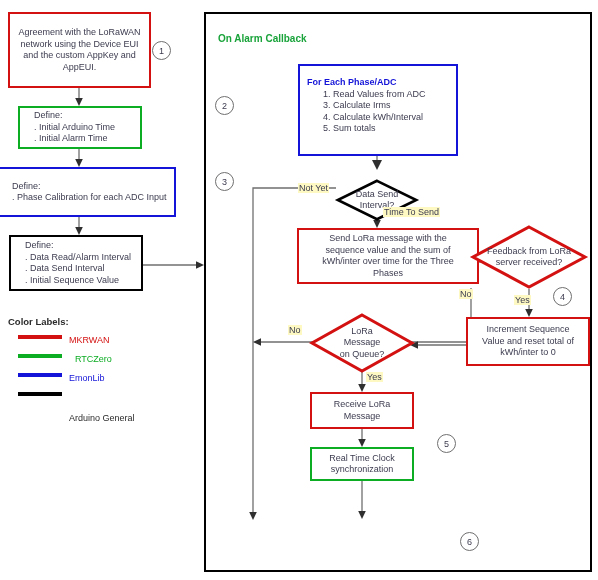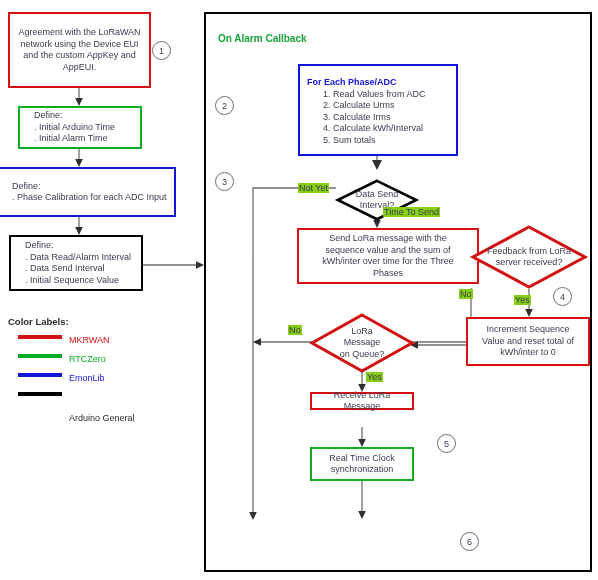--- a/index.html
+++ b/index.html
@@ -78,21 +78,21 @@
     stroke-width: 1.3px;
     fill: none;
   }
   .conn polygon.head { fill: #2f2f2f; stroke: none; }
 
   
   .elabel {
     position: absolute;
     font-size: 9px;
     color: #3b3b4f;
-    background: #84cc16;
+    background: #fef9c3;
     padding: 0 1px;
     white-space: nowrap;
     z-index: 7;
   }
 
   
   .step {
     position: absolute;
     width: 17px; height: 17px;
     border: 1.2px solid #6f6f6f;
@@ -250,42 +250,41 @@
   <div id="legend">
     <div id="legend-title">Color Labels:</div>
 
     <div class="legend-row">
       <span class="legend-swatch" style="background:#d41111;"></span>
       <span class="legend-label" style="color:#d41111;">MKRWAN</span>
     </div>
 
     <div class="legend-row">
       <span class="legend-swatch" style="background:#0cac23;"></span>
-      <span class="legend-label" style="color:#0cac23;">RTCZero</span>
+      <span class="legend-label" style="color:#0cac23;margin-left:6px;">RTCZero</span>
     </div>
 
     <div class="legend-row">
       <span class="legend-swatch" style="background:#1414d8;"></span>
       <span class="legend-label" style="color:#1414d8;">EmonLib</span>
     </div>
 
     <div class="legend-row">
       <span class="legend-swatch" style="background:#000000;"></span>
       <span class="legend-label" style="color:#2b2b2b;margin-top:21px;">Arduino General</span>
     </div>
   </div>
 
   <div id="alarm-panel"></div>
   <div id="alarm-panel-title">On Alarm Callback</div>
 
   <div class="node blue" style="left:298px; top:64px; width:160px; height:92px; display:block;">
     <div class="phase-box">
       <div class="box-title">For Each Phase/ADC</div>
       <div class="item">1. Read Values from ADC</div>
-      <div class="item">2. Calculate Urms</div>
       <div class="item">3. Calculate Irms</div>
       <div class="item">4. Calculate kWh/Interval</div>
       <div class="item">5. Sum totals</div>
     </div>
   </div>
   <div class="step" style="left:215px; top:96px;">
     <span>2</span>
   </div>
 
   <div class="diamond" style="left:336px; top:179px; width:82px; height:42px;">
@@ -331,21 +330,21 @@
     <svg width="104" height="60" viewBox="0 0 104 60">
       <polygon points="52,2 102,30 52,58 2,30" fill="#ffffff" stroke="#d41111" stroke-width="3"></polygon>
     </svg>
     <div class="dlabel">LoRa
 Message
 on Queue?</div>
   </div>
   <div class="elabel" style="left:288px; top:325px;">No</div>
   <div class="elabel" style="left:366px; top:372px;">Yes</div>
 
-  <div class="node red" style="left:310px; top:392px; width:104px; height:18px;">
+  <div class="node red" style="left:310px; top:392px; width:104px; height:37px;">
     <span class="txt">Receive LoRa
 Message</span>
   </div>
 
   <div class="node green" style="left:310px; top:447px; width:104px; height:34px;">
     <span class="txt">Real Time Clock
 synchronization</span>
   </div>
   <div class="step" style="left:437px; top:434px;">
     <span>5</span>

